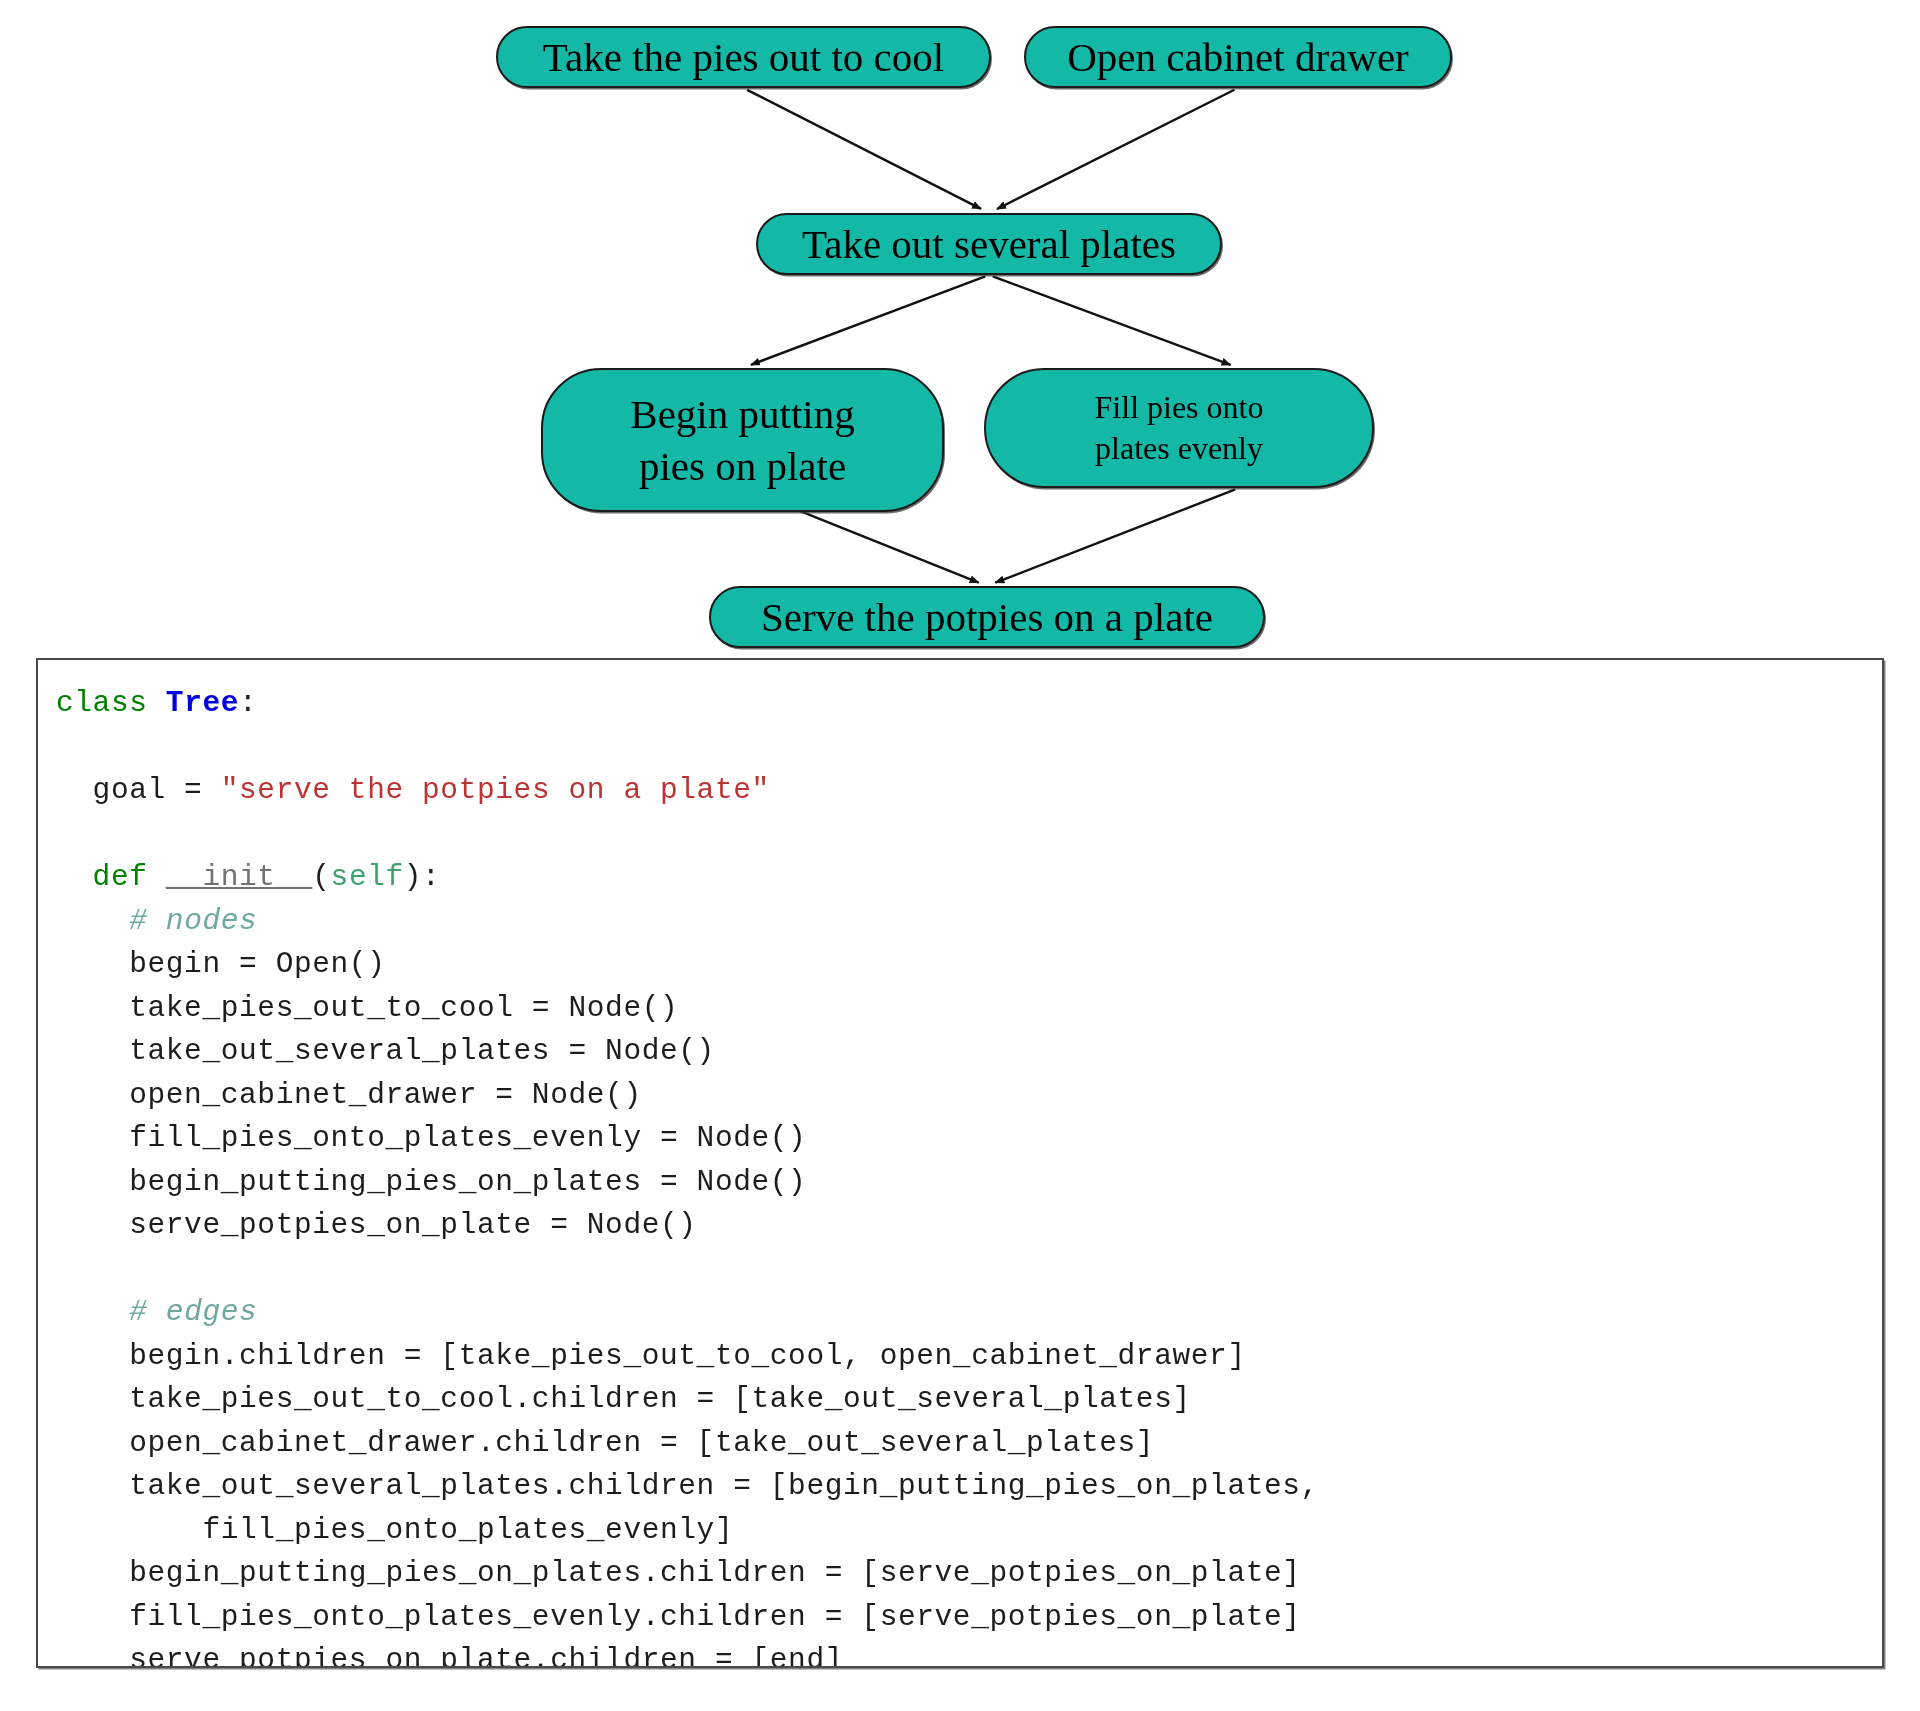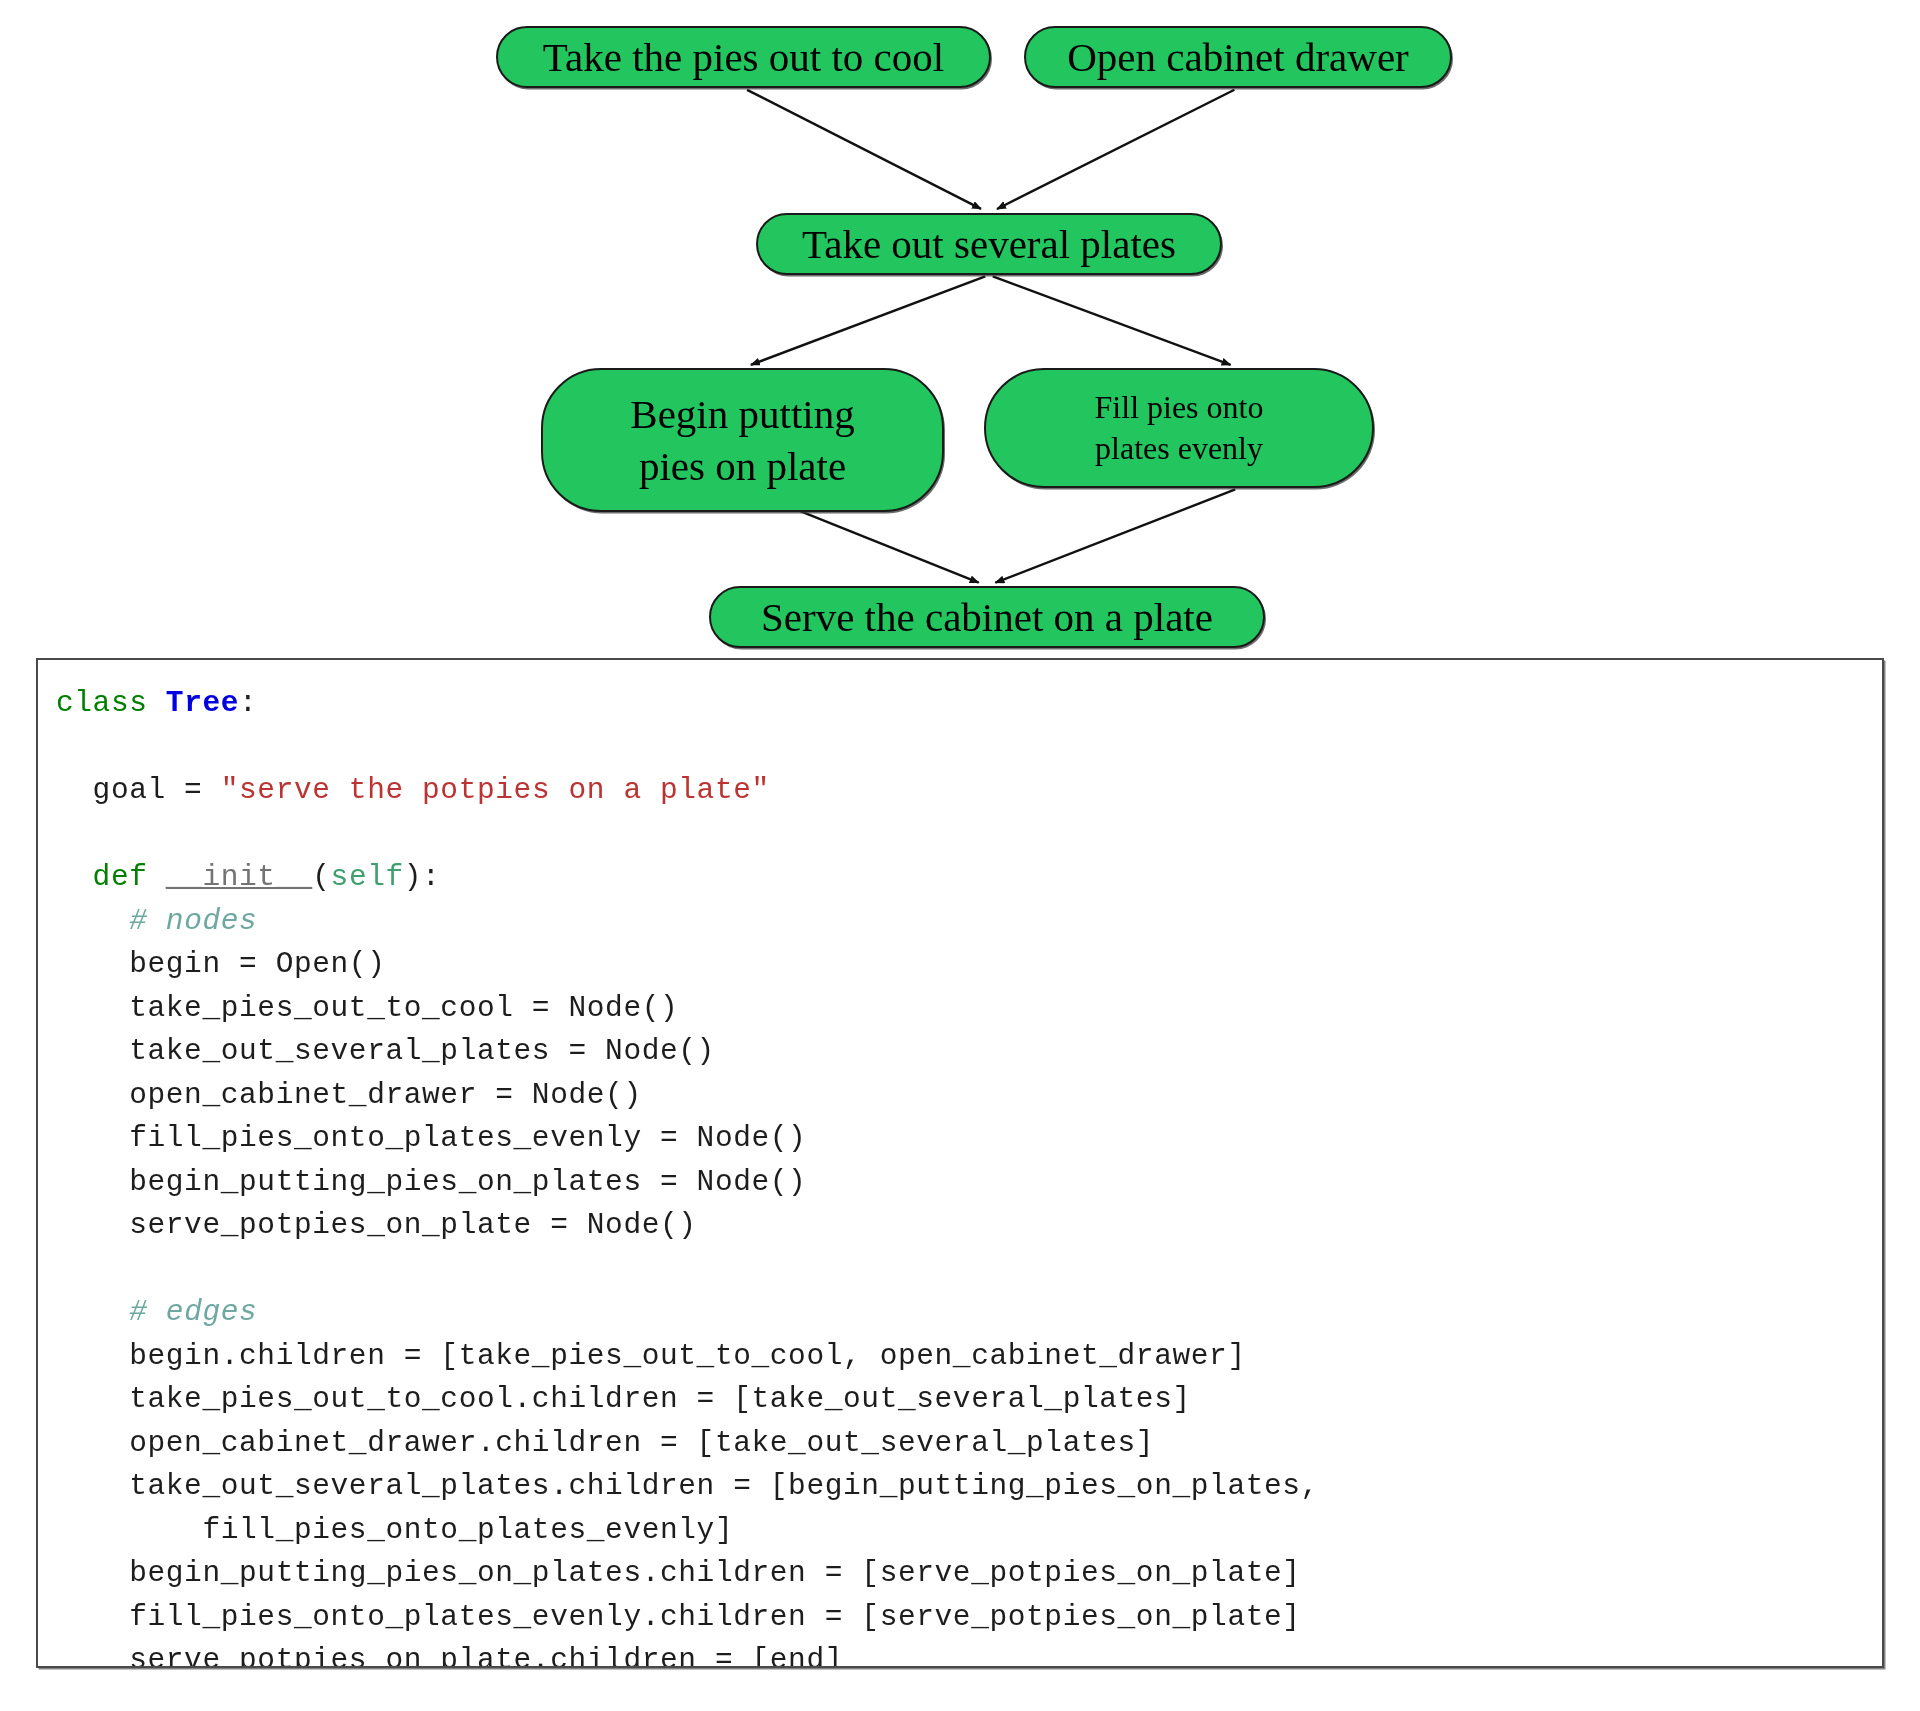--- a/index.html
+++ b/index.html
@@ -24,21 +24,21 @@
     height: 660px;
   }
   #diagram-svg {
     position: absolute;
     left: 0;
     top: 0;
   }
   .node {
     position: absolute;
     box-sizing: border-box;
-    background: #22c55e;
+    background: #14b8a6;
     border: 2px solid #1a1a1a;
     border-radius: 38px;
     display: flex;
     align-items: center;
     justify-content: center;
     text-align: center;
     font-family: "Liberation Serif", serif;
     color: #000000;
     line-height: 1.28;
     box-shadow: 1.5px 2px 0px -0.5px rgba(60,60,60,0.75);
@@ -97,21 +97,21 @@
       </g>
   </svg>
   <div id="node-layer">
       <div class="node" style="left: 496px; top: 26px; width: 495px; height: 62px; font-size: 41px; border-radius: 31px;">Take the pies out to cool</div>
       <div class="node" style="left: 1024px; top: 26px; width: 428px; height: 62px; font-size: 41px; border-radius: 31px;">Open cabinet drawer</div>
       <div class="node" style="left: 756px; top: 213px; width: 466px; height: 62px; font-size: 41px; border-radius: 31px;">Take out several plates</div>
       <div class="node" style="left: 541px; top: 368px; width: 403px; height: 144px; font-size: 41px; border-radius: 60px;">Begin putting
 pies on plate</div>
       <div class="node" style="left: 984px; top: 368px; width: 390px; height: 120px; font-size: 32px; border-radius: 60px;">Fill pies onto
 plates evenly</div>
-      <div class="node" style="left: 709px; top: 586px; width: 556px; height: 62px; font-size: 41px; border-radius: 31px;">Serve the cabinet on a plate</div>
+      <div class="node" style="left: 709px; top: 586px; width: 556px; height: 62px; font-size: 41px; border-radius: 31px;">Serve the potpies on a plate</div>
     </div>
 </div>
 
 <div id="code-panel">
   <pre id="code-block"><span><span class="tok-kw">class </span><span class="tok-cls">Tree</span><span class="tok-pl">:</span></span>
 <span><span class="tok-pl"></span></span>
 <span><span class="tok-pl">  goal = </span><span class="tok-str">"serve the potpies on a plate"</span></span>
 <span><span class="tok-pl"></span></span>
 <span><span class="tok-pl">  </span><span class="tok-kw">def </span><span class="tok-fn">__init__</span><span class="tok-pl">(</span><span class="tok-self">self</span><span class="tok-pl">):</span></span>
 <span><span class="tok-pl">    </span><span class="tok-cmt"># nodes</span></span>

